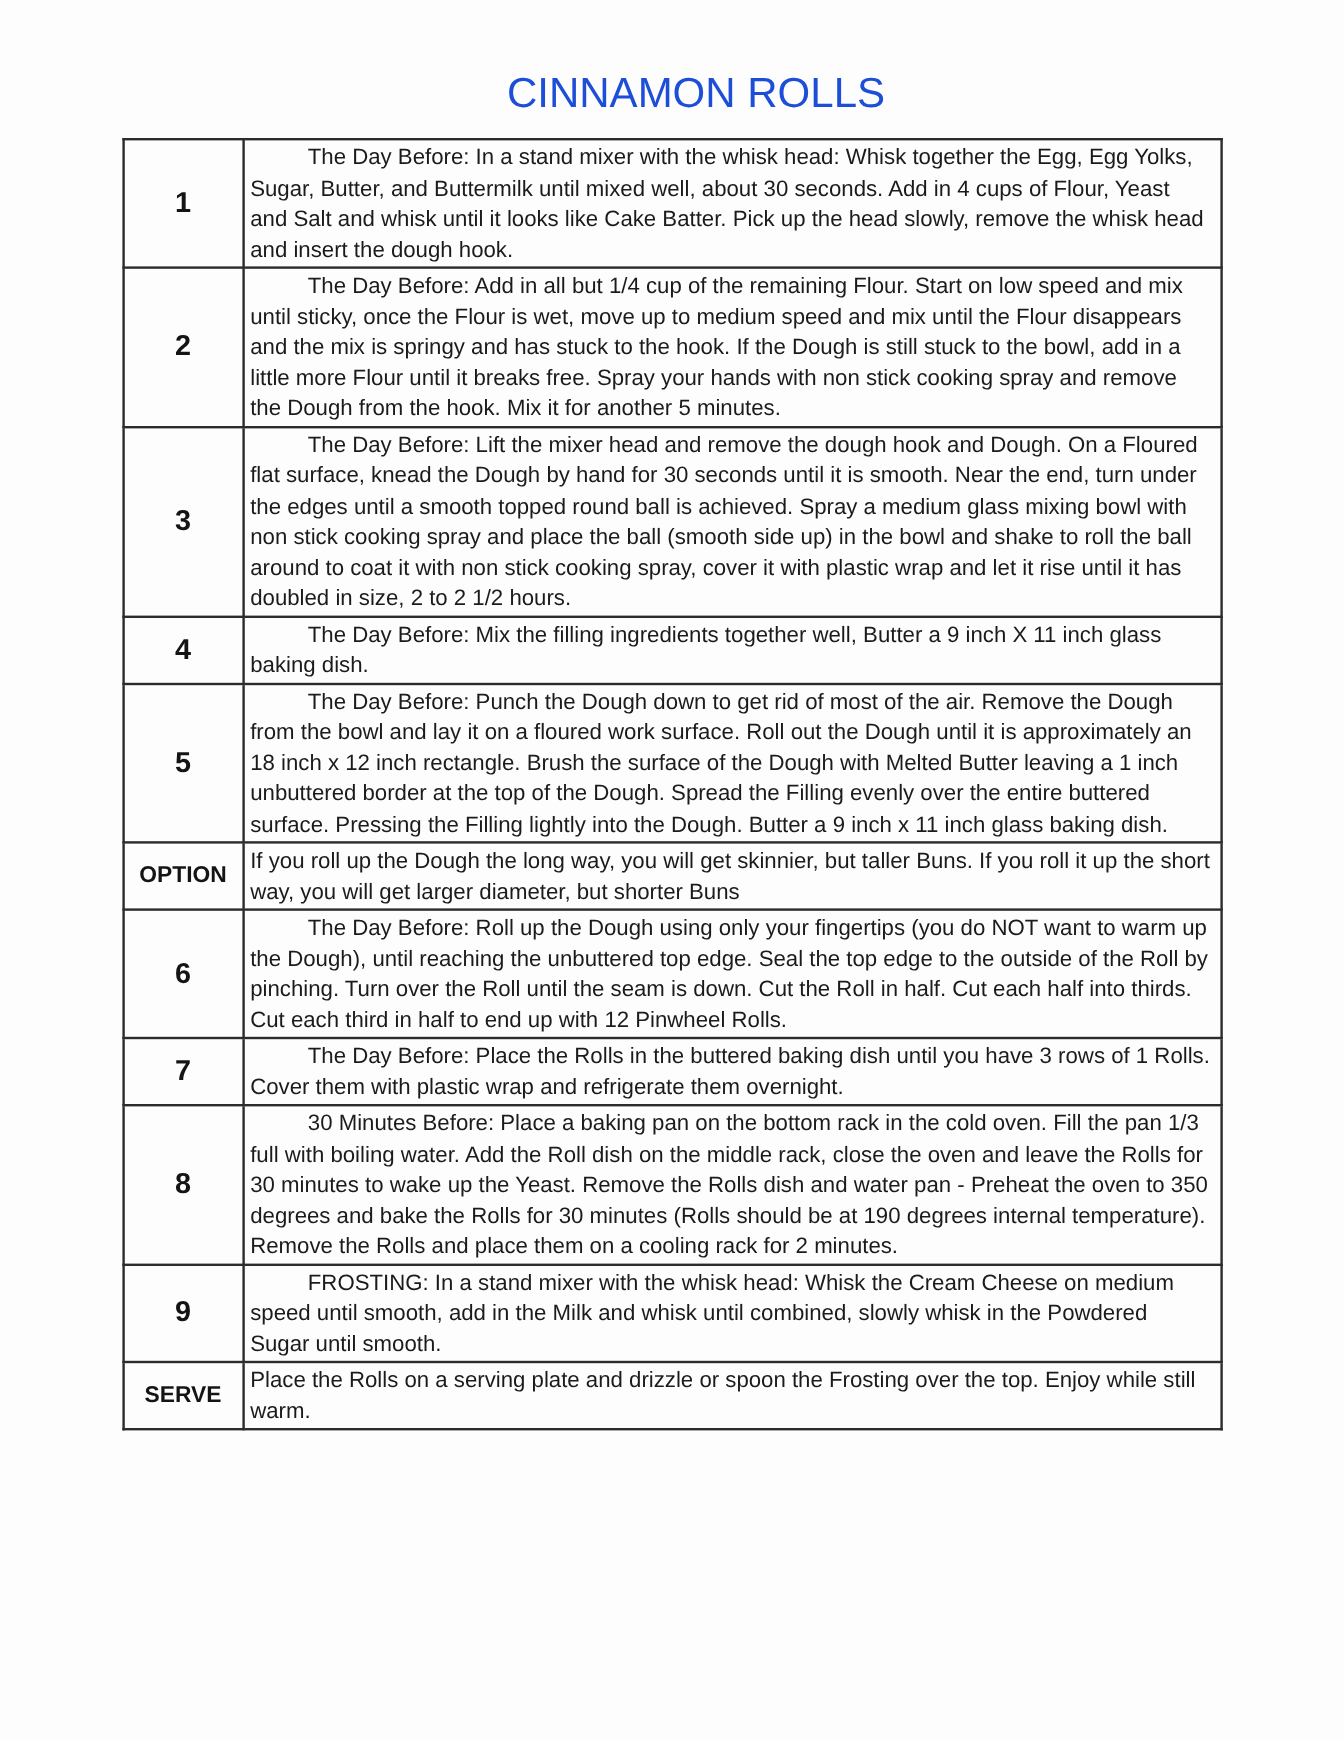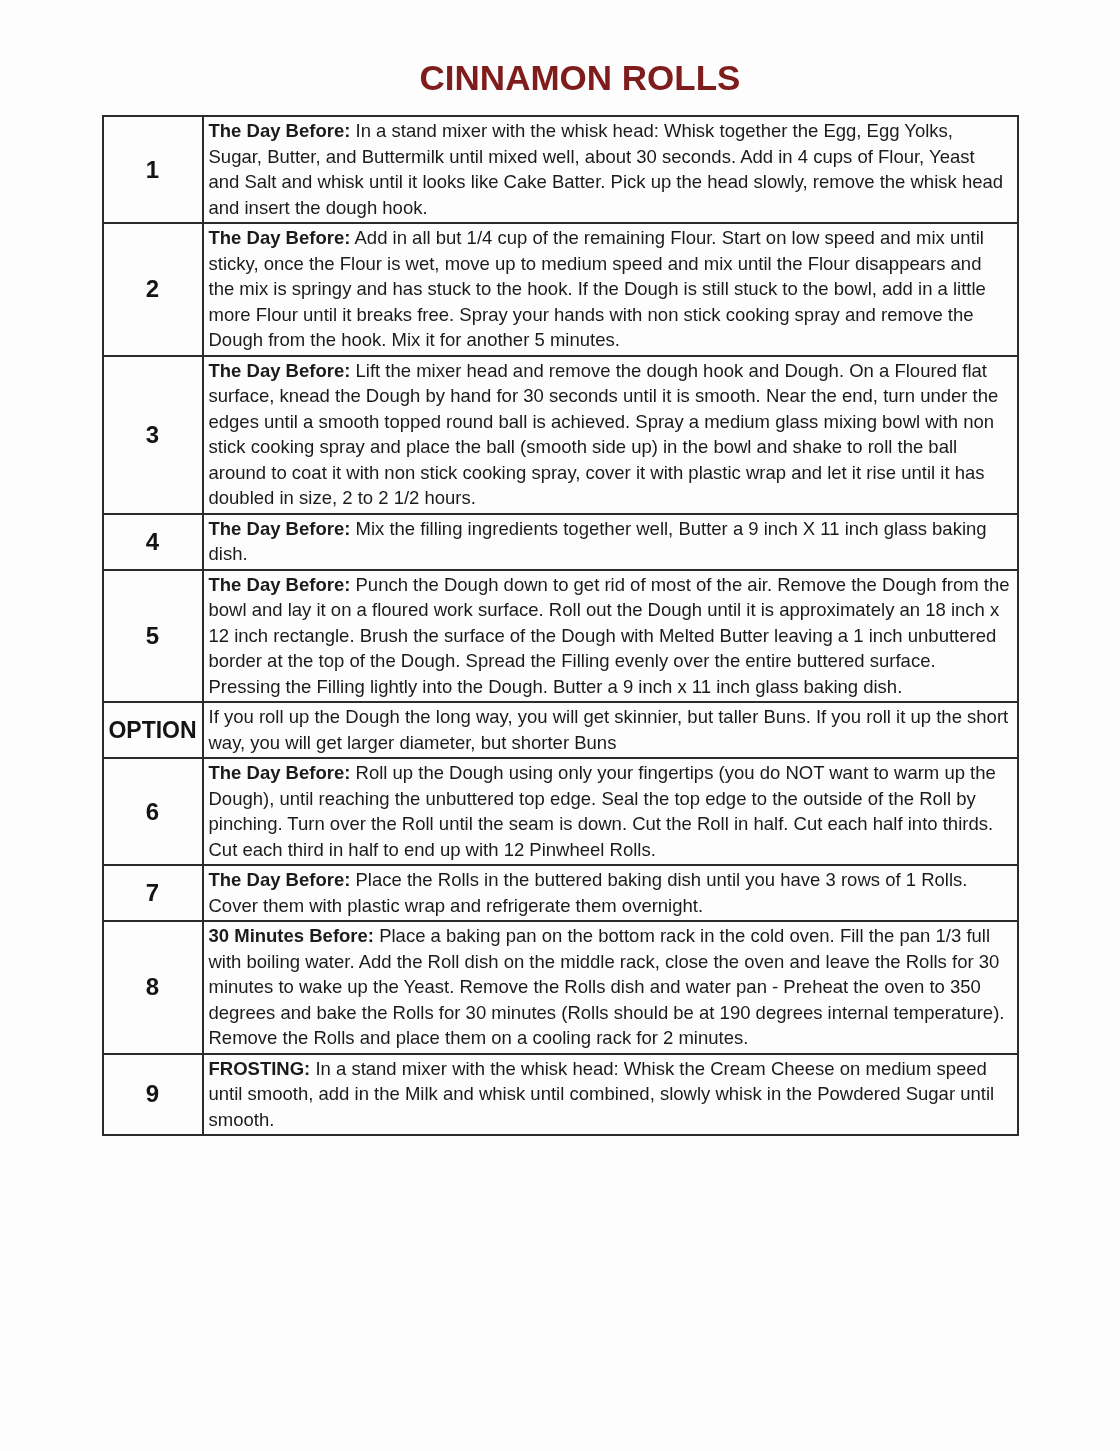--- a/index.html
+++ b/index.html
@@ -17,54 +17,55 @@
   .page {
     box-sizing: border-box;
     width: 1120px;
     height: 1451px;
     padding-top: 58px;
   }
   .title {
     margin: 0;
     text-align: center;
     font-size: 35px;
-    font-weight: bold;
-    color: #7f1d1d;
+    font-weight: normal;
+    color: #1d4ed8;
     padding-left: 40px;
   }
   table.recipe-table {
     border-collapse: collapse;
     table-layout: fixed;
     width: 917px;
     margin: 17px auto 0 auto;
     background: #fdfdfd;
   }
   table.recipe-table td {
     border: 2px solid #2c2c2c;
   }
   .label-cell {
     width: 96px;
     text-align: center;
     vertical-align: middle;
     font-weight: bold;
-    font-size: 23px;
+    font-size: 19px;
     color: #141414;
   }
   .label-cell.num {
     font-size: 24px;
   }
   .text-cell {
     padding: 1px 6px 2px 5px;
     font-size: 18.5px;
     line-height: 25.5px;
     vertical-align: top;
     color: #1b1b1b;
   }
   .prefix {
-    font-weight: bold;
+    font-weight: normal;
+    margin-left: 48px;
   }
 </style>
 </head>
 <body>
 
 <div class="page">
   <h1 class="title">CINNAMON ROLLS</h1>
 
   <table class="recipe-table">
     <tbody>
@@ -101,15 +102,19 @@
           <td class="text-cell"><span class="prefix">The Day Before:</span> <span>Place the Rolls in the buttered baking dish until you have 3 rows of 1 Rolls. Cover them with plastic wrap and refrigerate them overnight.</span></td>
         </tr>
         <tr>
           <td class="label-cell num">8</td>
           <td class="text-cell"><span class="prefix">30 Minutes Before:</span> <span>Place a baking pan on the bottom rack in the cold oven. Fill the pan 1/3 full with boiling water. Add the Roll dish on the middle rack, close the oven and leave the Rolls for 30 minutes to wake up the Yeast. Remove the Rolls dish and water pan - Preheat the oven to 350 degrees and bake the Rolls for 30 minutes (Rolls should be at 190 degrees internal temperature). Remove the Rolls and place them on a cooling rack for 2 minutes.</span></td>
         </tr>
         <tr>
           <td class="label-cell num">9</td>
           <td class="text-cell"><span class="prefix">FROSTING:</span> <span>In a stand mixer with the whisk head: Whisk the Cream Cheese on medium speed until smooth, add in the Milk and whisk until combined, slowly whisk in the Powdered Sugar until smooth.</span></td>
         </tr>
+        <tr>
+          <td class="label-cell">SERVE</td>
+          <td class="text-cell"><span>Place the Rolls on a serving plate and drizzle or spoon the Frosting over the top. Enjoy while still warm.</span></td>
+        </tr>
       </tbody>
   </table>
 </div>
 
 </body></html>

